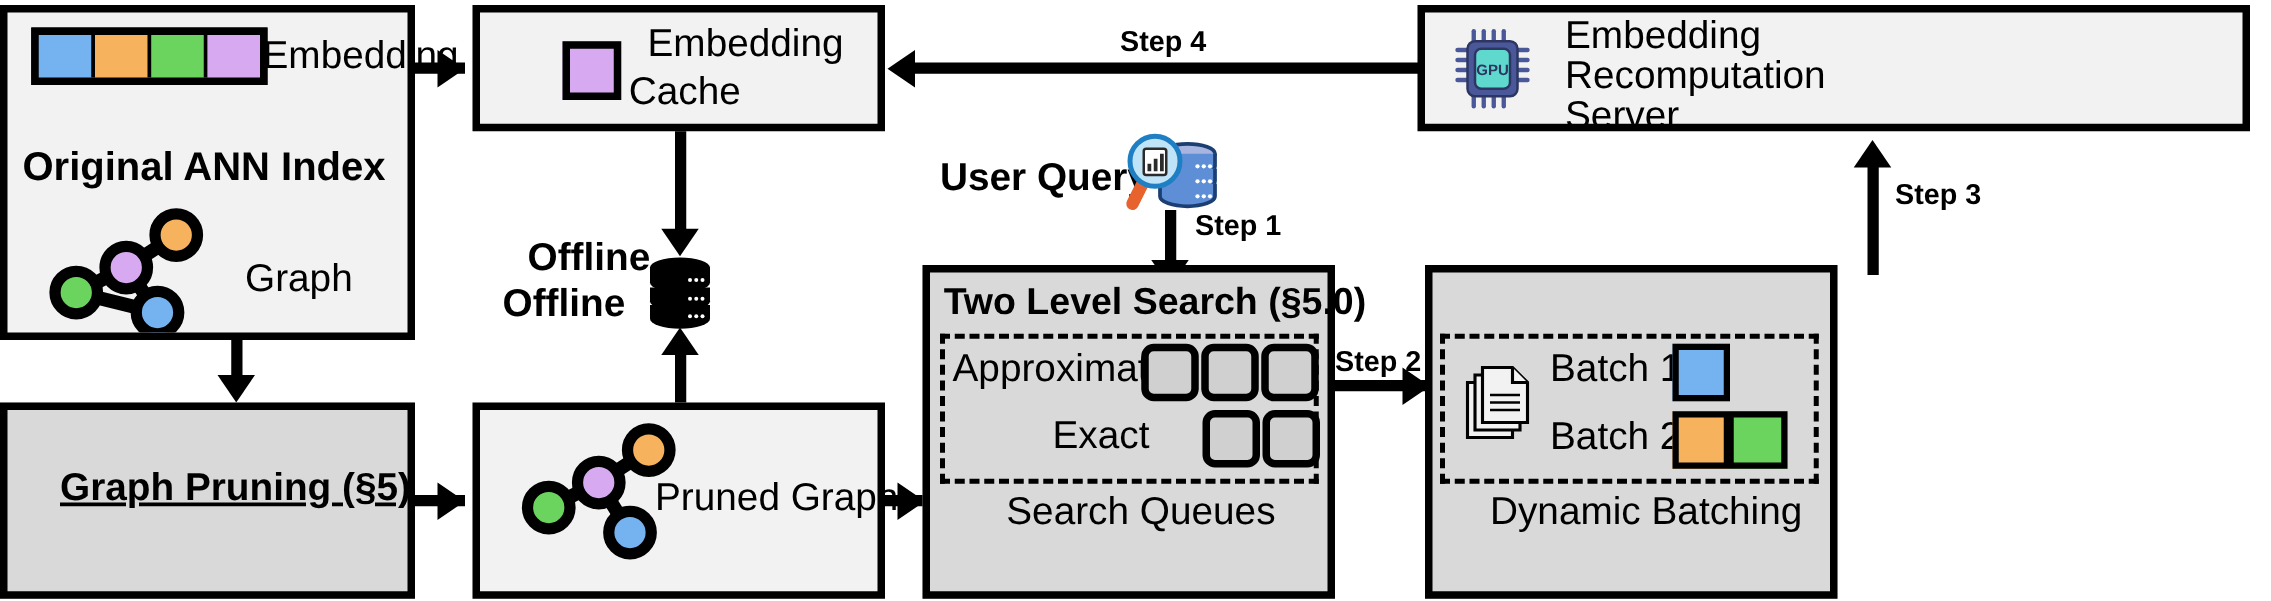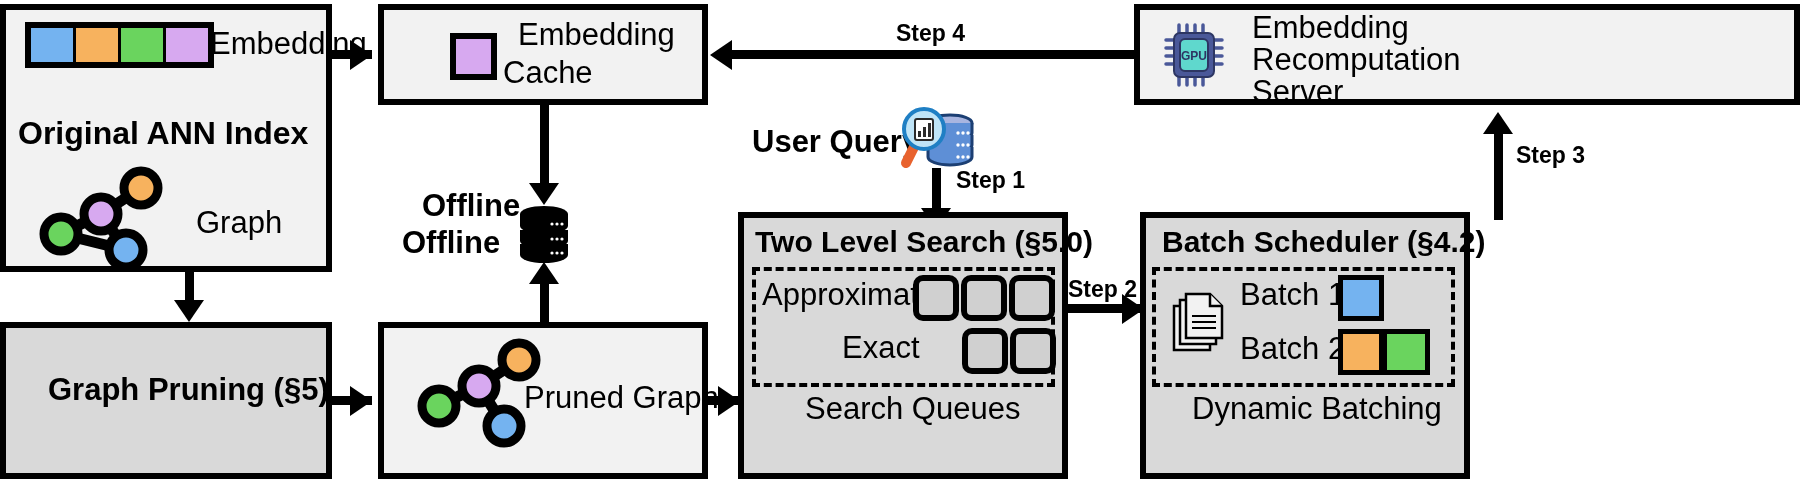--- a/index.html
+++ b/index.html
@@ -64,21 +64,21 @@
       <circle cx="100" cy="84" r="17" fill="#74b3f0"></circle>
     </g>
   </svg>
   <div class="lbl ttl" style="left:196px;top:205px;">Graph</div>
 
   <div class="ln" style="left:185px;top:272px;width:9px;height:32px;"></div>
   <div class="ah d" style="left:174px;top:300px;"></div>
 
   <div class="box gray" style="left:0px;top:322px;width:332px;height:157px;">
   </div>
-  <div class="lbl ttl bold" style="left:48px;top:372px;font-size:31px;">Graph Pruning (§5)</div>
+  <div class="lbl ttl bold" style="left:48px;top:372px;font-size:31px;text-decoration:underline;">Graph Pruning (§5)</div>
 
   <div class="ln" style="left:332px;top:50px;width:40px;height:9px;"></div>
   <div class="ah r" style="left:350px;top:40px;"></div>
 
   <div class="ln" style="left:332px;top:396px;width:40px;height:9px;"></div>
   <div class="ah r" style="left:350px;top:386px;"></div>
 
   <div class="box" style="left:378px;top:4px;width:330px;height:101px;">
   </div>
   <div class="sq" style="left:450px;top:33px;width:47px;height:47px;background:#d7a9f0;"></div>
@@ -188,21 +188,20 @@
     <div class="slot"></div>
   </div>
   <div class="lbl ttl" style="left:805px;top:391px;">Search Queues</div>
 
   <div class="ln" style="left:1068px;top:304px;width:75px;height:9px;"></div>
   <div class="ah r" style="left:1122px;top:294px;"></div>
   <div class="lbl step" style="left:1068px;top:276px;">Step 2</div>
 
   <div class="box gray" style="left:1140px;top:212px;width:330px;height:267px;">
   </div>
-  <div class="lbl ttl bold" style="left:1162px;top:225px;font-size:30px;">Batch Scheduler (§4.2)</div>
   <div class="dashed" style="left:1152px;top:267px;width:303px;height:120px;"></div>
   <svg style="position:absolute;left:1168px;top:288px;" width="58" height="70" viewBox="0 0 58 70">
     <g fill="#f2f2f2" stroke="#000" stroke-width="2.5">
       <path d="M6 18 h24 l12 12 v32 h-36 z"></path>
       <path d="M12 12 h24 l12 12 v32 h-36 z"></path>
       <path d="M18 6 h24 l12 12 v32 h-36 z"></path>
       <path d="M42 6 v12 h12"></path>
     </g>
     <g stroke="#000" stroke-width="2">
       <line x1="24" y1="28" x2="48" y2="28"></line>

